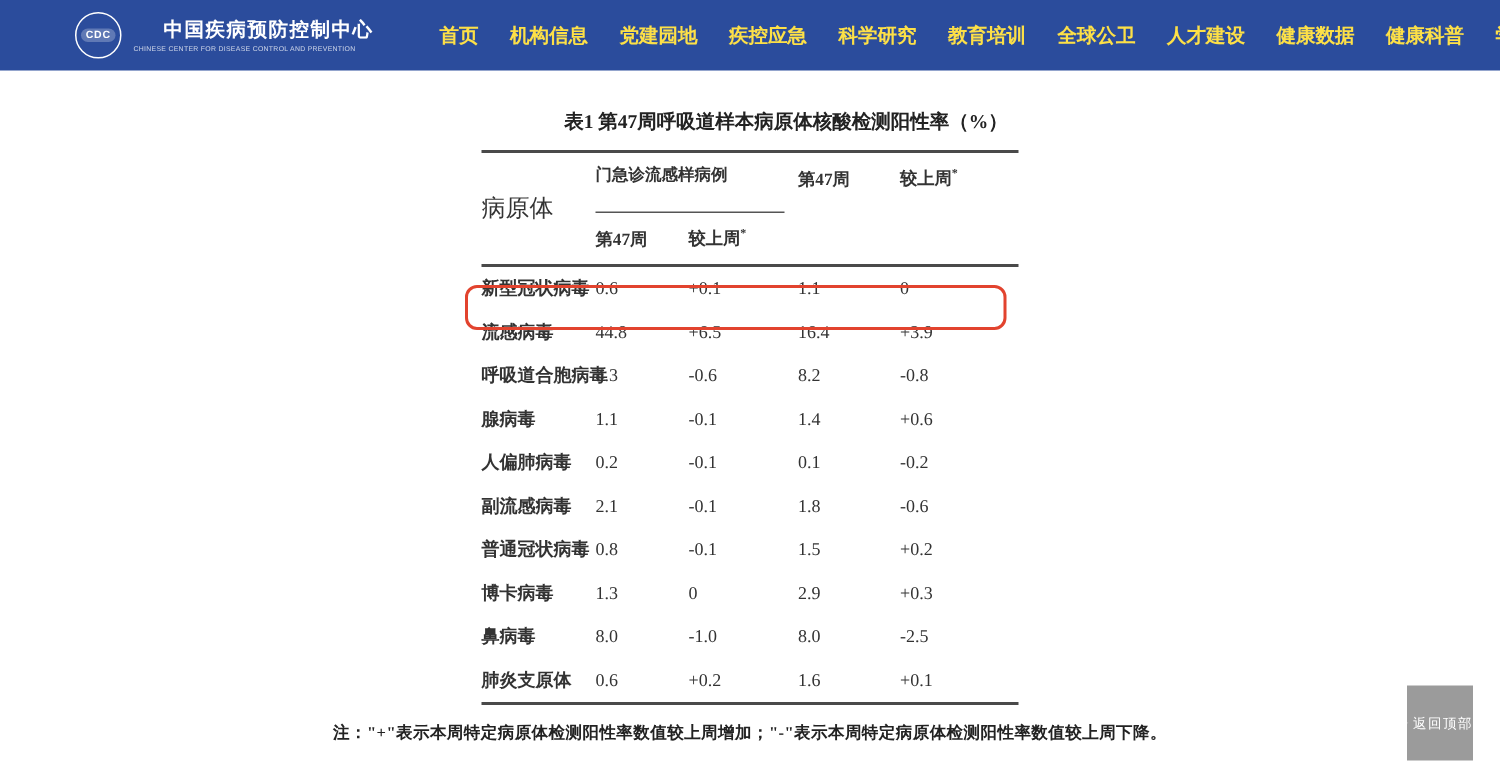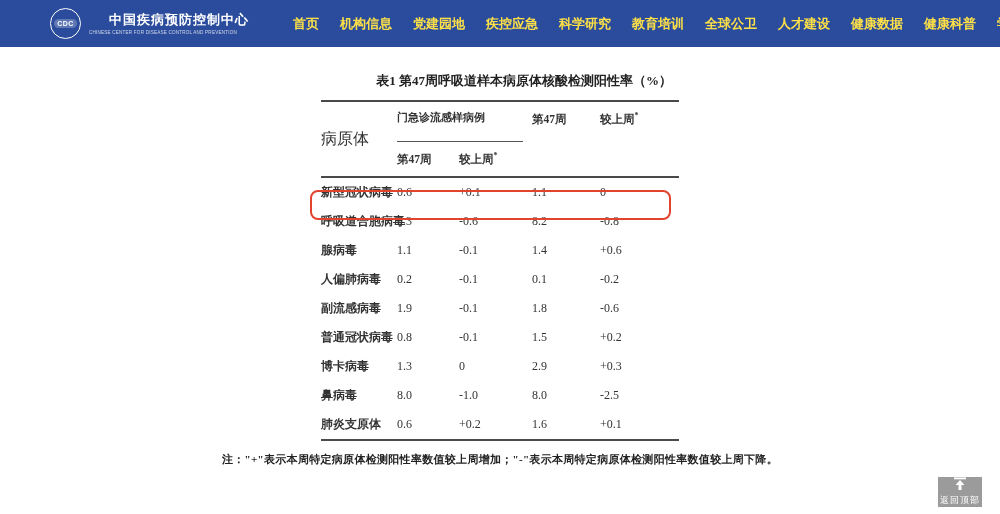--- a/index.html
+++ b/index.html
@@ -111,23 +111,23 @@
     margin-top: 11px;
     font-family: "Liberation Serif", serif;
     font-size: 11px; font-weight: bold; color: #222;
     letter-spacing: 0.3px;
   }
 
   
   .back-to-top {
     position: absolute;
     right: 18px; bottom: 7px;
-    width: 44px; height: 30px;
+    width: 44px; height: 50px;
     background: #9b9b9b;
-    display: flex; flex-direction: column;
+    display: flex; 
     align-items: center; justify-content: center;
     gap: 3px;
     color: #fff;
     cursor: pointer;
   }
   .back-to-top svg { width: 16px; height: 14px; stroke: #fff; fill: #fff; }
   .btt-label { font-size: 9px; letter-spacing: 1px; white-space: nowrap; }
 </style>
 </head>
 <body>
@@ -184,20 +184,28 @@
     <div id="table-body">
         <div class="trow">
           <div class="td-pathogen">新型冠状病毒</div>
           <div class="td-val c0">0.6</div>
           <div class="td-val c1">+0.1</div>
           <div class="td-gap"></div>
           <div class="td-val c2">1.1</div>
           <div class="td-val c3">0</div>
         </div>
         <div class="trow">
+          <div class="td-pathogen">流感病毒</div>
+          <div class="td-val c0">44.8</div>
+          <div class="td-val c1">+6.5</div>
+          <div class="td-gap"></div>
+          <div class="td-val c2">16.4</div>
+          <div class="td-val c3">+3.9</div>
+        </div>
+        <div class="trow">
           <div class="td-pathogen">呼吸道合胞病毒</div>
           <div class="td-val c0">4.3</div>
           <div class="td-val c1">-0.6</div>
           <div class="td-gap"></div>
           <div class="td-val c2">8.2</div>
           <div class="td-val c3">-0.8</div>
         </div>
         <div class="trow">
           <div class="td-pathogen">腺病毒</div>
           <div class="td-val c0">1.1</div>
@@ -209,21 +217,21 @@
         <div class="trow">
           <div class="td-pathogen">人偏肺病毒</div>
           <div class="td-val c0">0.2</div>
           <div class="td-val c1">-0.1</div>
           <div class="td-gap"></div>
           <div class="td-val c2">0.1</div>
           <div class="td-val c3">-0.2</div>
         </div>
         <div class="trow">
           <div class="td-pathogen">副流感病毒</div>
-          <div class="td-val c0">1.9</div>
+          <div class="td-val c0">2.1</div>
           <div class="td-val c1">-0.1</div>
           <div class="td-gap"></div>
           <div class="td-val c2">1.8</div>
           <div class="td-val c3">-0.6</div>
         </div>
         <div class="trow">
           <div class="td-pathogen">普通冠状病毒</div>
           <div class="td-val c0">0.8</div>
           <div class="td-val c1">-0.1</div>
           <div class="td-gap"></div>

